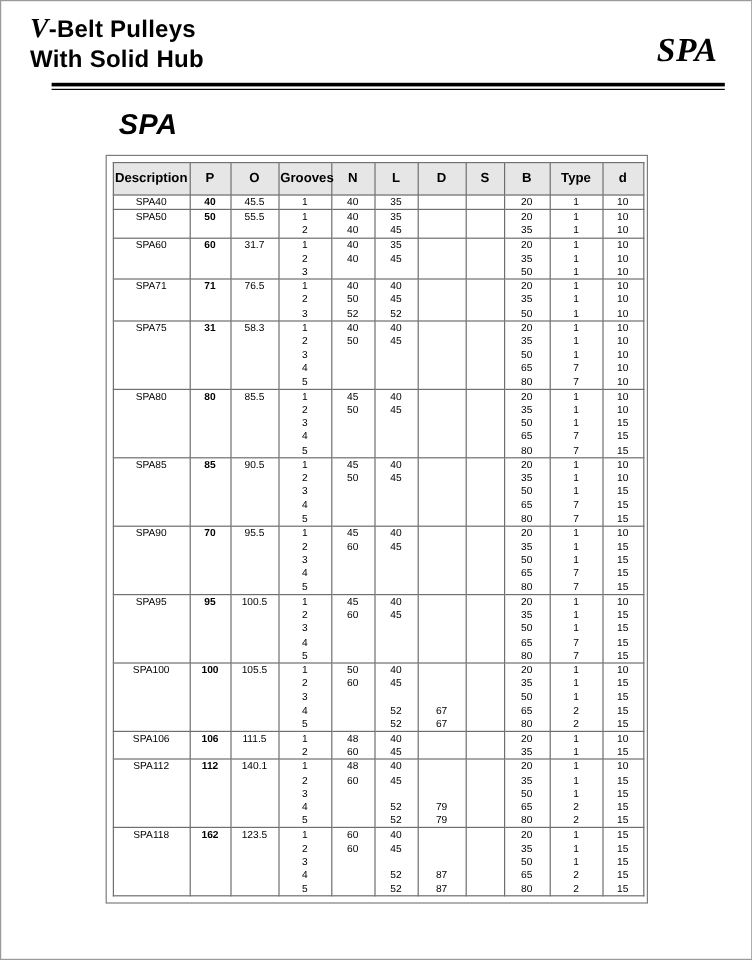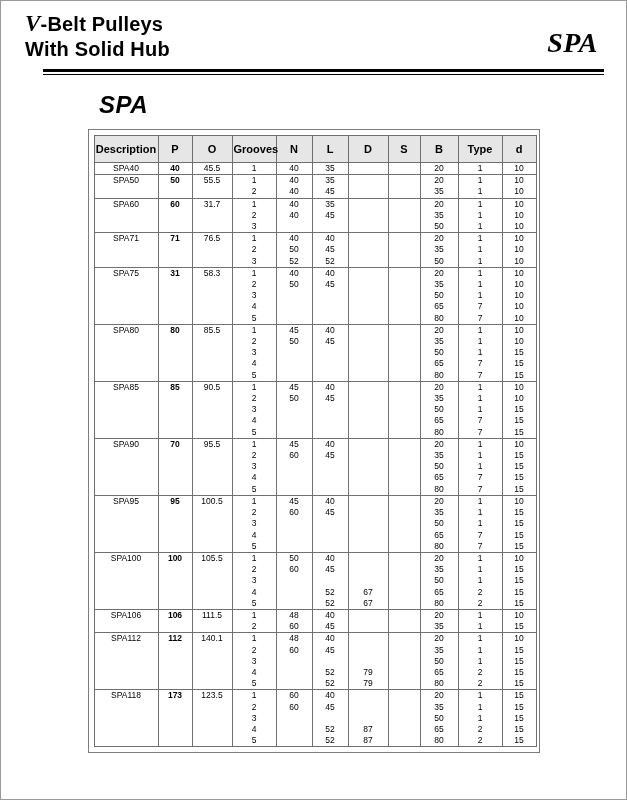--- a/index.html
+++ b/index.html
@@ -780,21 +780,21 @@
 15
 15
 15</div>
             </td>
           </tr>
           <tr>
             <td class="cell desc">
               <div class="stack">SPA118</div>
             </td>
             <td class="cell num-b">
-              <div class="stack">173</div>
+              <div class="stack">162</div>
             </td>
             <td class="cell">
               <div class="stack">123.5</div>
             </td>
             <td class="cell">
               <div class="stack">1
 2
 3
 4
 5</div>

